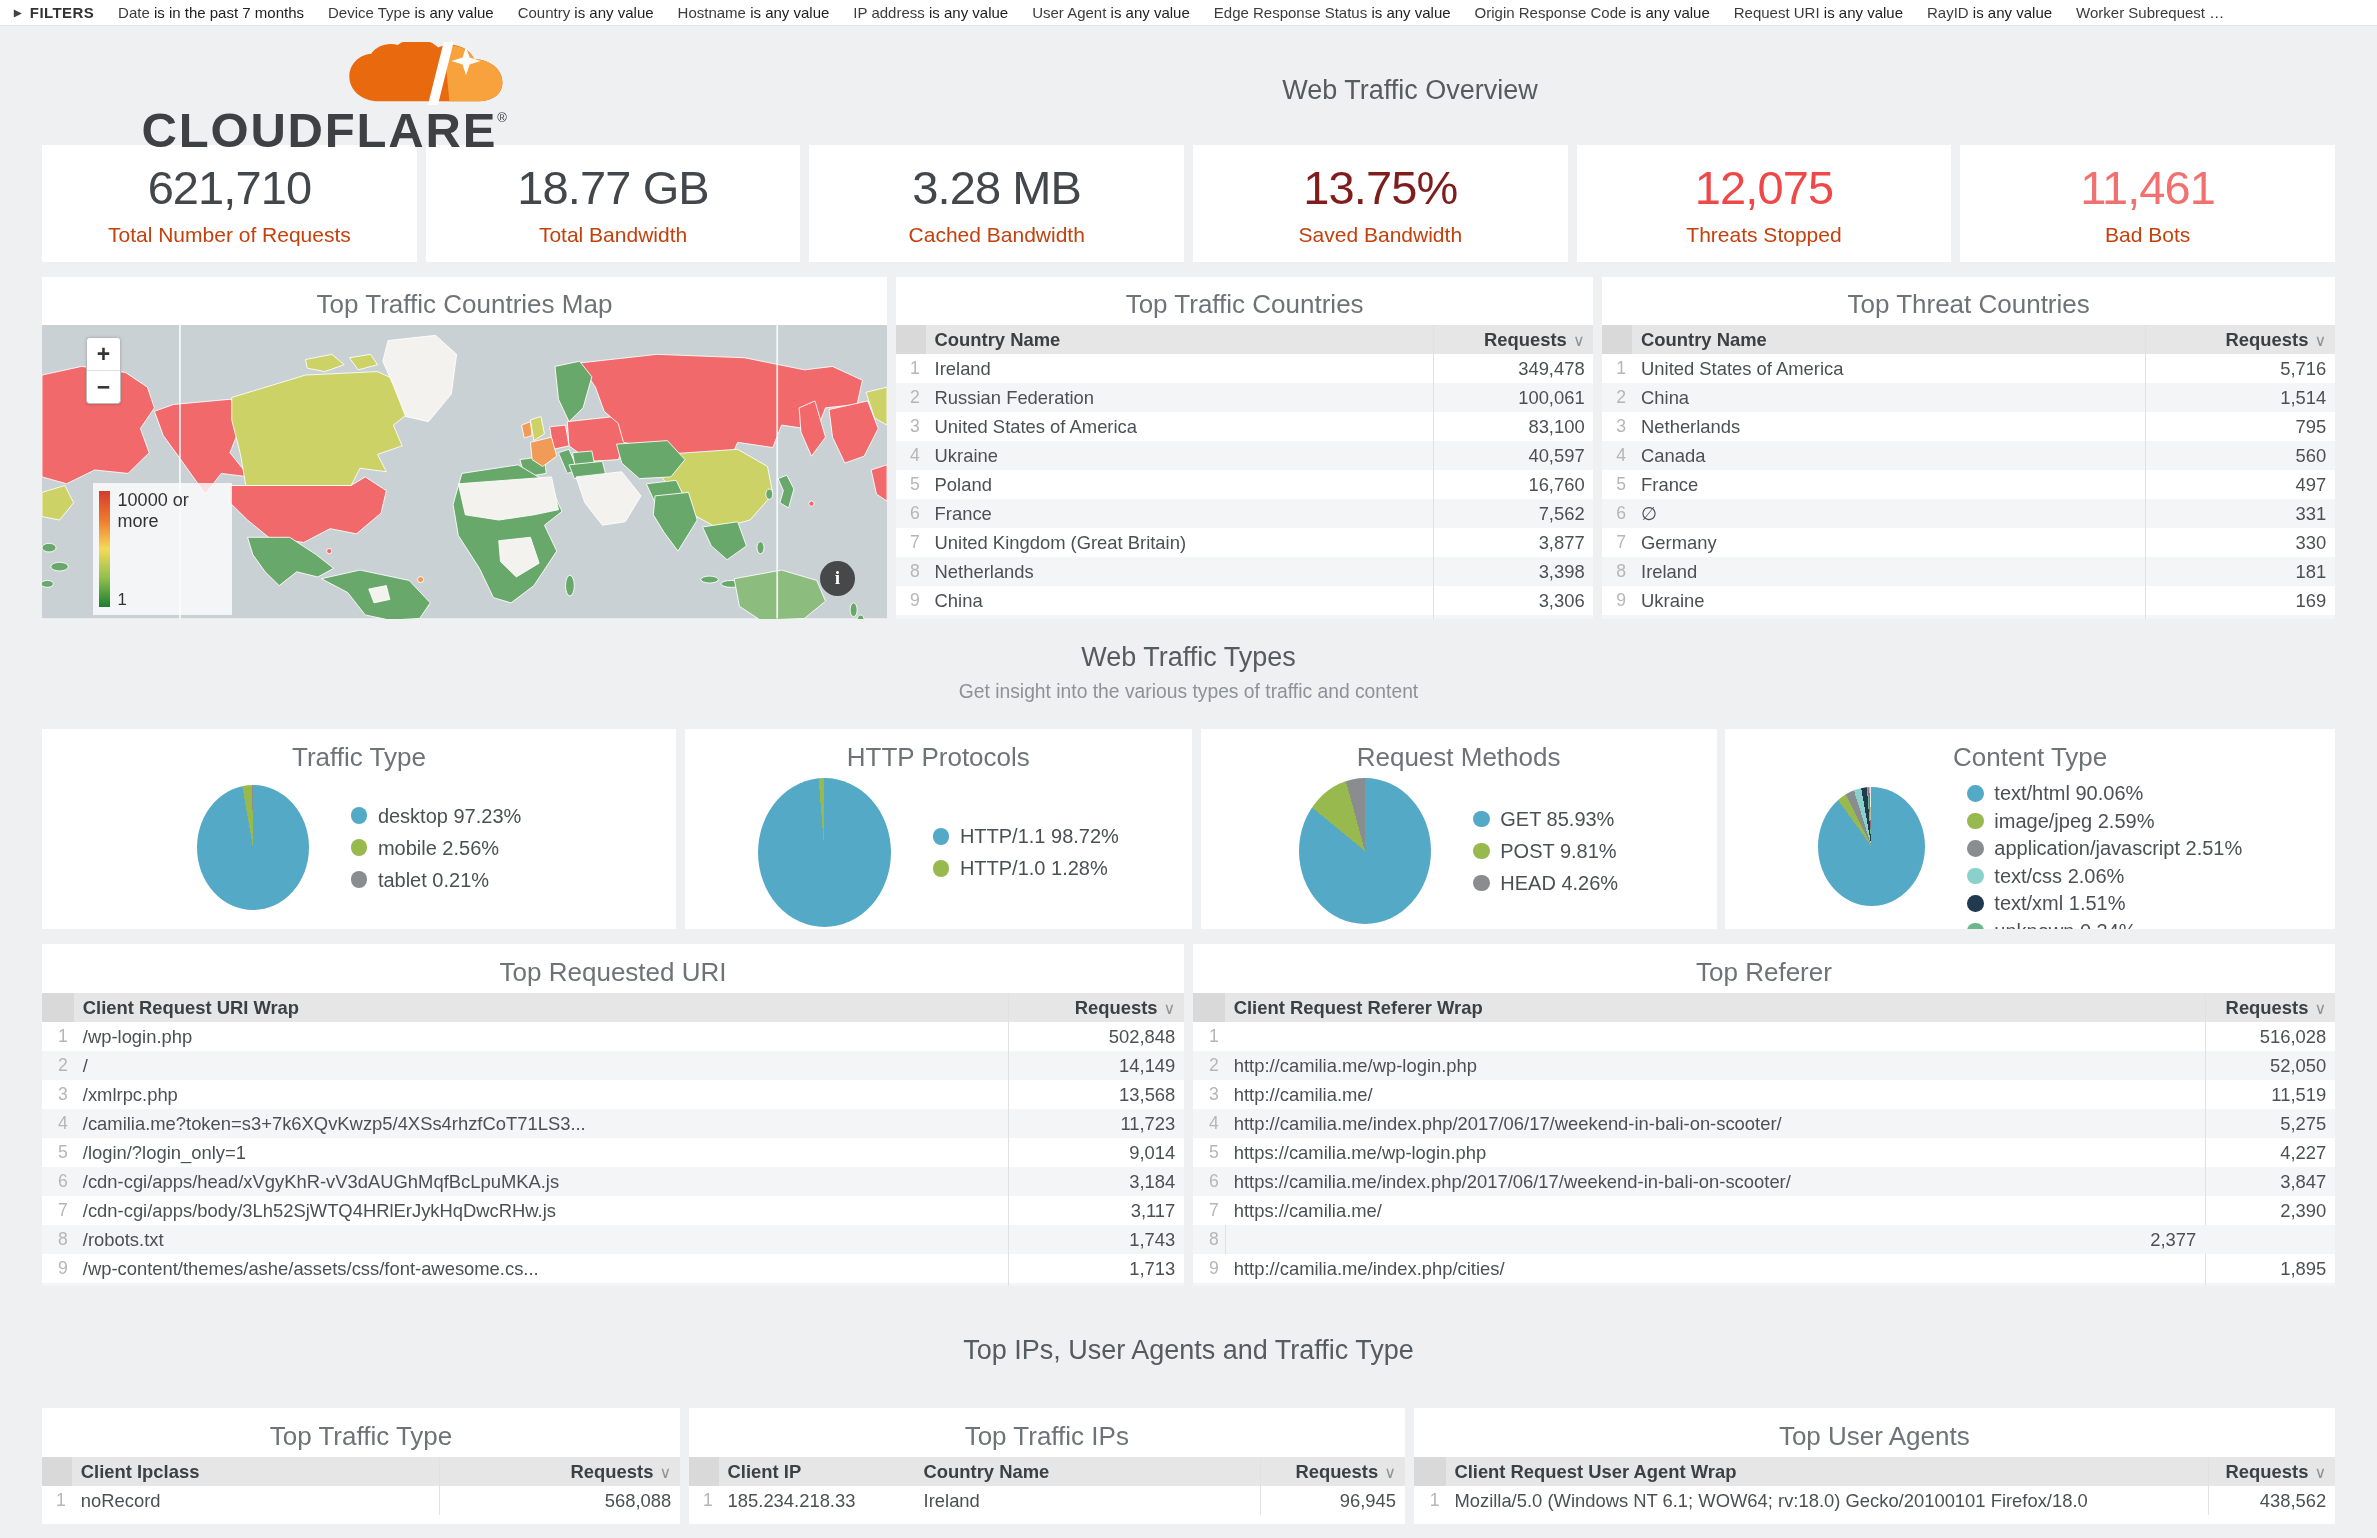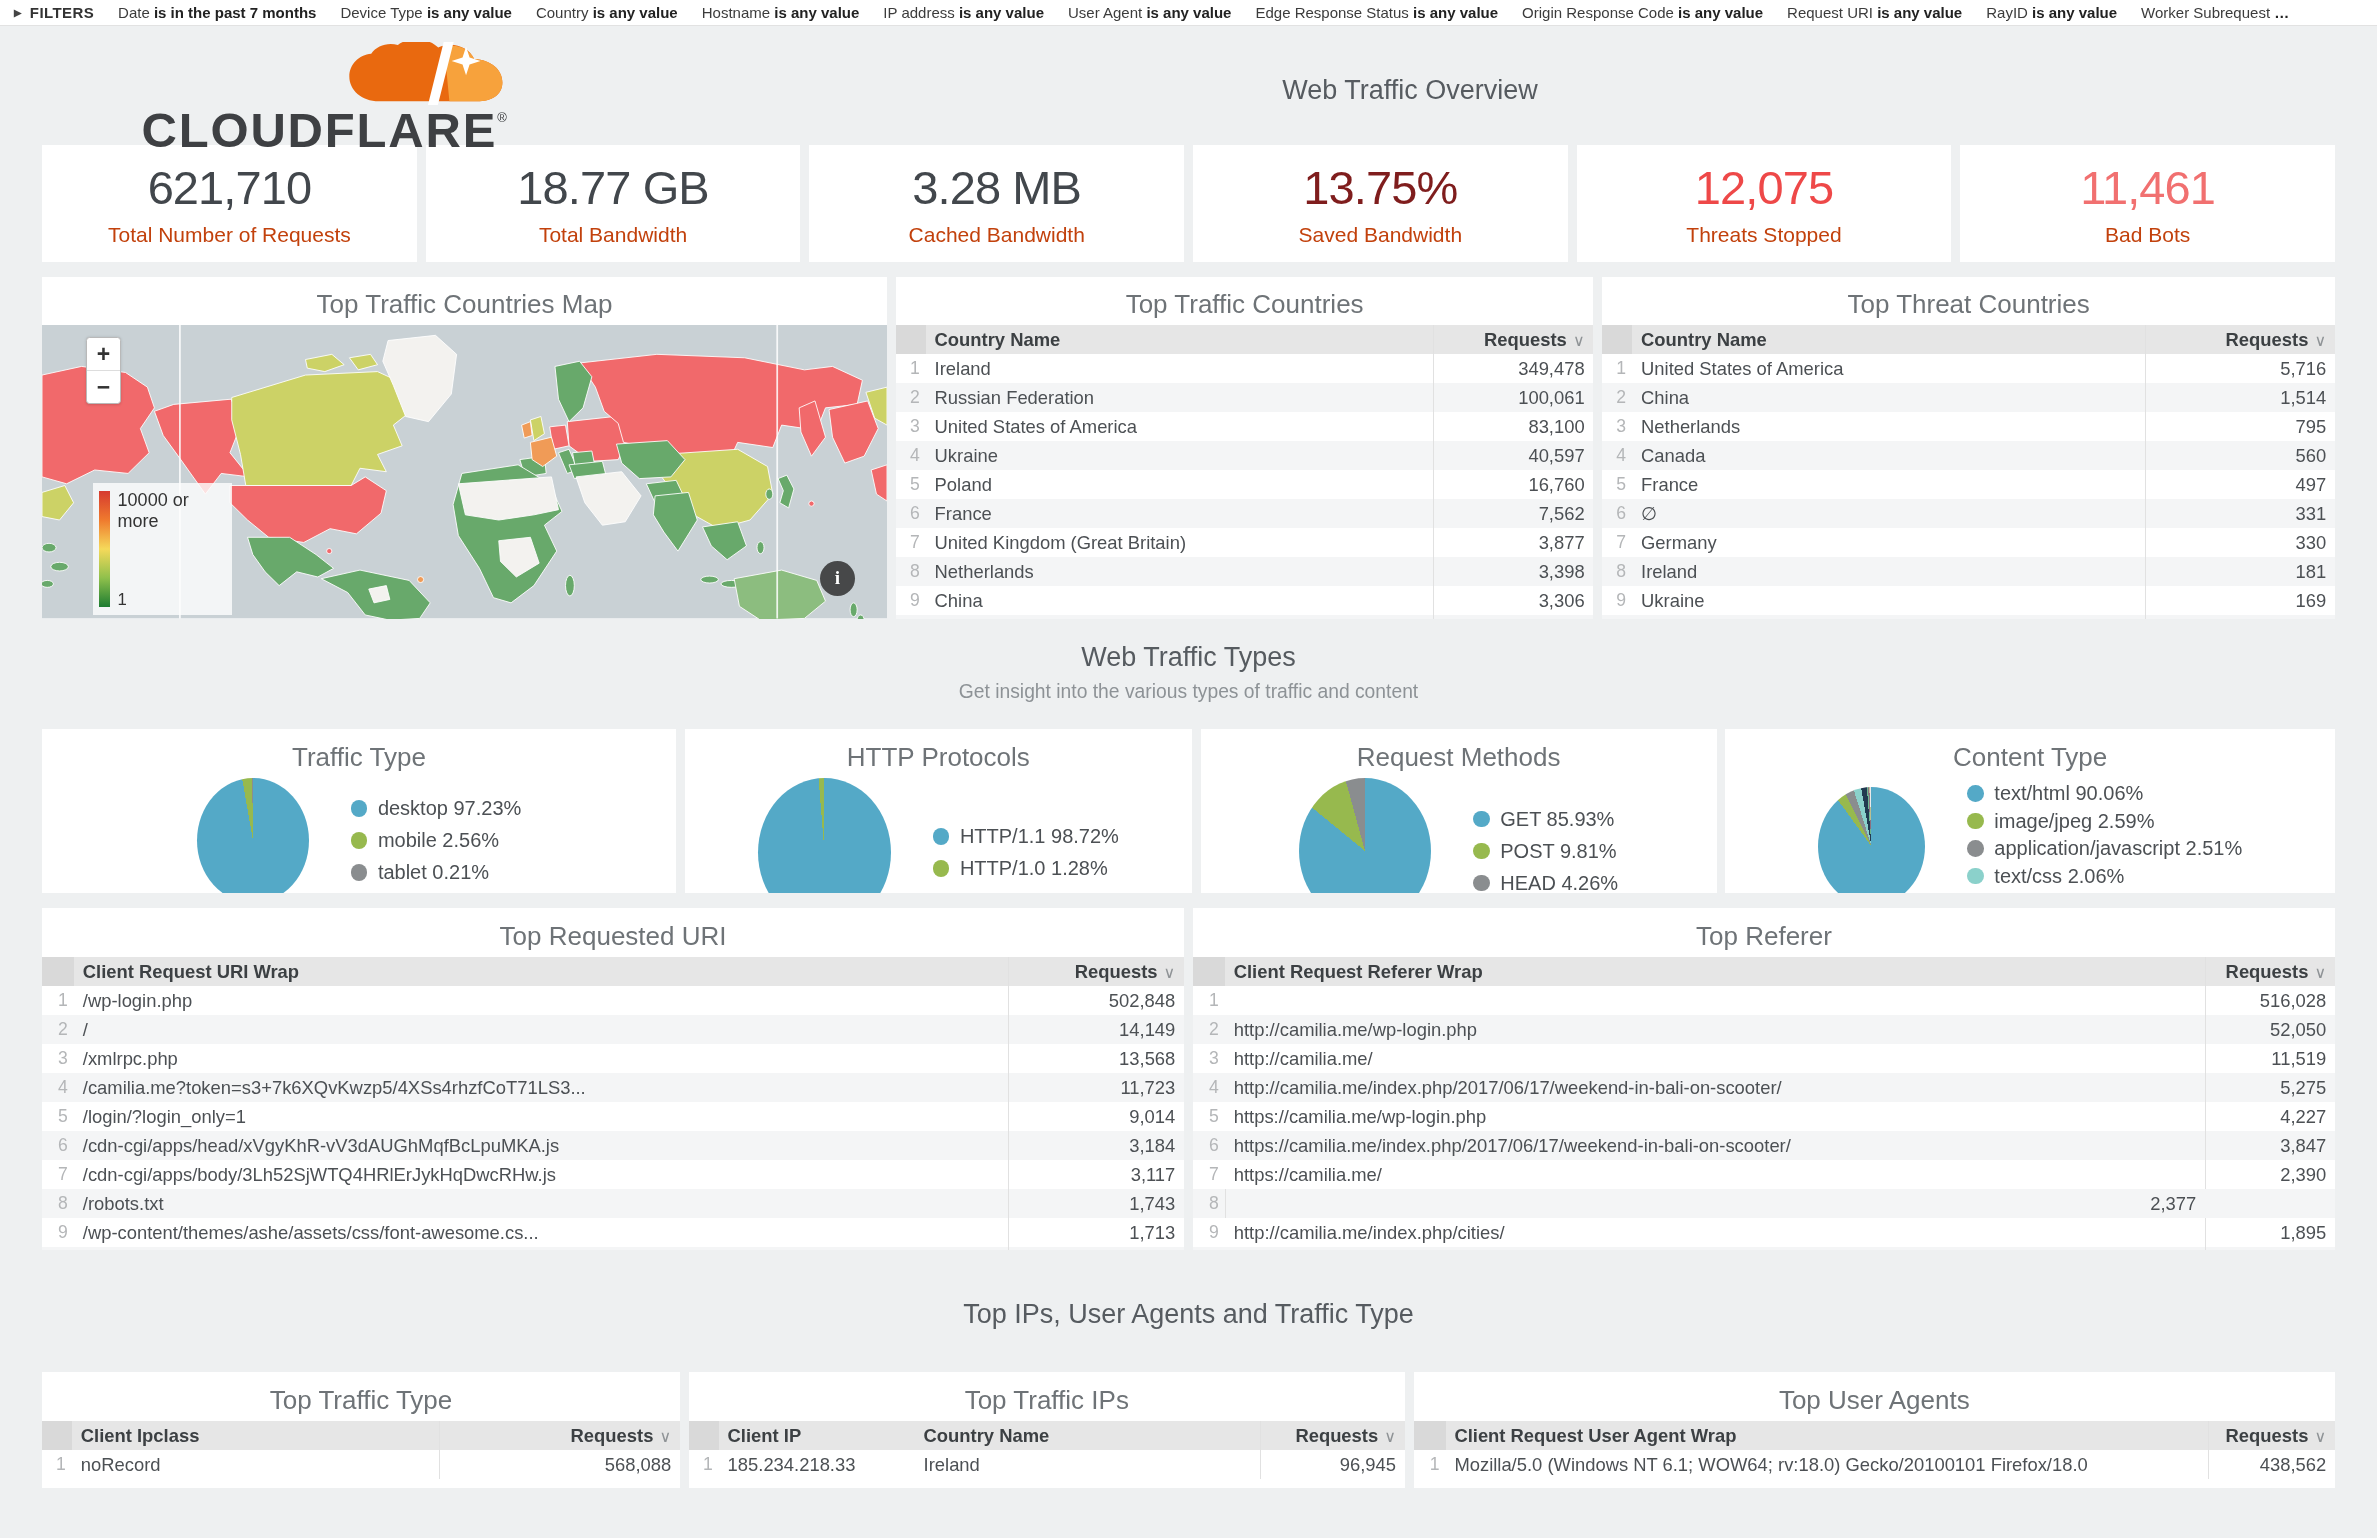--- a/index.html
+++ b/index.html
@@ -4,21 +4,21 @@
 <style>
   html,body{margin:0;padding:0;}
   body{width:2377px;height:1538px;overflow:hidden;background:#eef0f1;
        font-family:"Liberation Sans",sans-serif;color:#4c5054;}
   
   .filterbar{height:24.6px;background:#fff;border-bottom:0.9px solid #e2e2e2;display:flex;
              align-items:center;padding:0 14px;gap:24px;font-size:15px;color:#333;
              white-space:nowrap;overflow:hidden;}
   .filters-label{display:flex;align-items:center;gap:8px;font-weight:700;letter-spacing:0.4px;}
   .tri{font-size:9.7px;color:#444;}
-  .fi b{font-weight:700;color:#222;}
+  .fi b{font-weight:400;color:#222;}
   .fi span{color:#3c3c3c;}
   
   .page{padding:0 42px;}
   .header-row{position:relative;height:119px;}
   .logo{position:absolute;left:75px;top:16px;width:443px;}
   .logo-cloud{padding-left:224px;height:63px;}
   .wordmark{font-size:49px;font-weight:800;color:#3e4043;letter-spacing:1.8px;line-height:1;
             padding-left:24.6px;margin-top:1.8px;}
   .wordmark sup{font-size:13px;font-weight:400;vertical-align:24.6px;letter-spacing:0;}
   .header-title{position:absolute;left:443px;right:0;top:49px;text-align:center;
@@ -63,21 +63,21 @@
   .cell{padding:0 8.8px;overflow:hidden;white-space:nowrap;text-overflow:ellipsis;}
   .cidx{padding:0 6.1px 0 0;text-align:right;color:#b4b6b8;font-size:17.6px;}
   .cnum{text-align:right;border-left:0.9px solid #e1e1e1;}
   .caret{color:#8f9396;font-weight:400;font-size:16px;margin-left:6.1px;}
   
   .sec-head{text-align:center;margin-top:23px;}
   .sec-head h2{margin:0;font-size:27px;font-weight:300;color:#565b60;}
   .sec-sub{margin-top:8.8px;font-size:19.3px;font-weight:300;color:#8d9296;}
   .sec-head2{text-align:center;margin-top:49px;font-size:27px;font-weight:300;color:#565b60;}
   
-  .row-pies{margin-top:26px;height:164px;}
+  .row-pies{margin-top:26px;height:200px;}
   .pie-card{display:flex;flex-direction:column;}
   .pw0{flex:0 0 634px;} .pw1{flex:0 0 507px;} .pw2{flex:0 0 516px;} .pw3{flex:1;}
   .pie-flex{flex:1;display:flex;align-items:center;justify-content:center;gap:42px;
             padding-bottom:12.3px;}
   .pie{border-radius:50%;flex:none;}
   .ps0{width:112px;height:125px;} .ps1{width:133px;height:149px;}
   .ps2{width:132px;height:146px;} .ps3{width:107px;height:119px;margin-top:5.3px;}
   .plegend{display:flex;flex-direction:column;gap:8px;font-size:20px;color:#4c5054;}
   .plegend.tight{gap:3.5px;}
   .pl-item{display:flex;align-items:center;gap:10.5px;line-height:24px;white-space:nowrap;}

